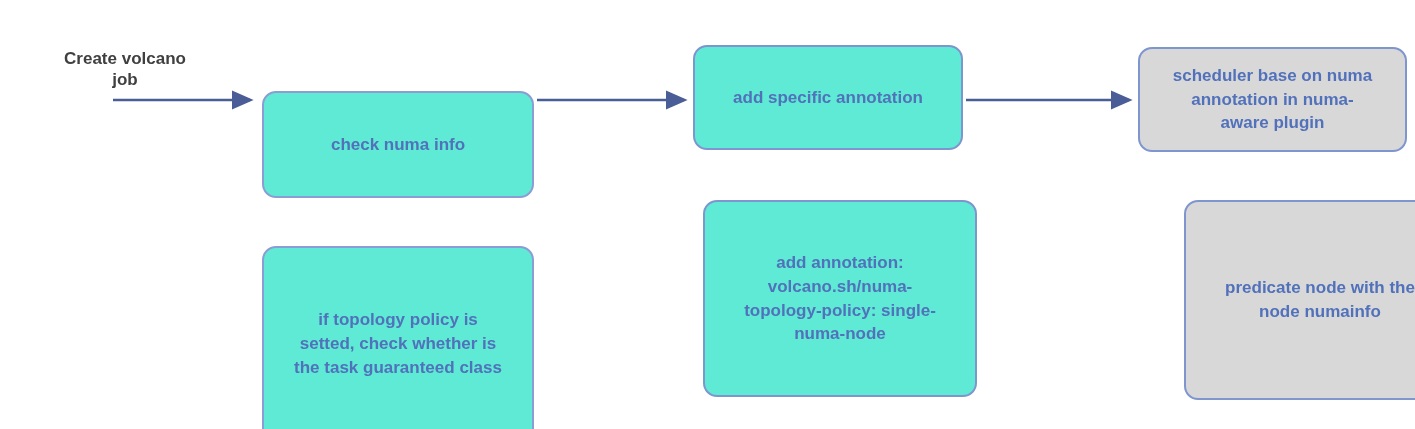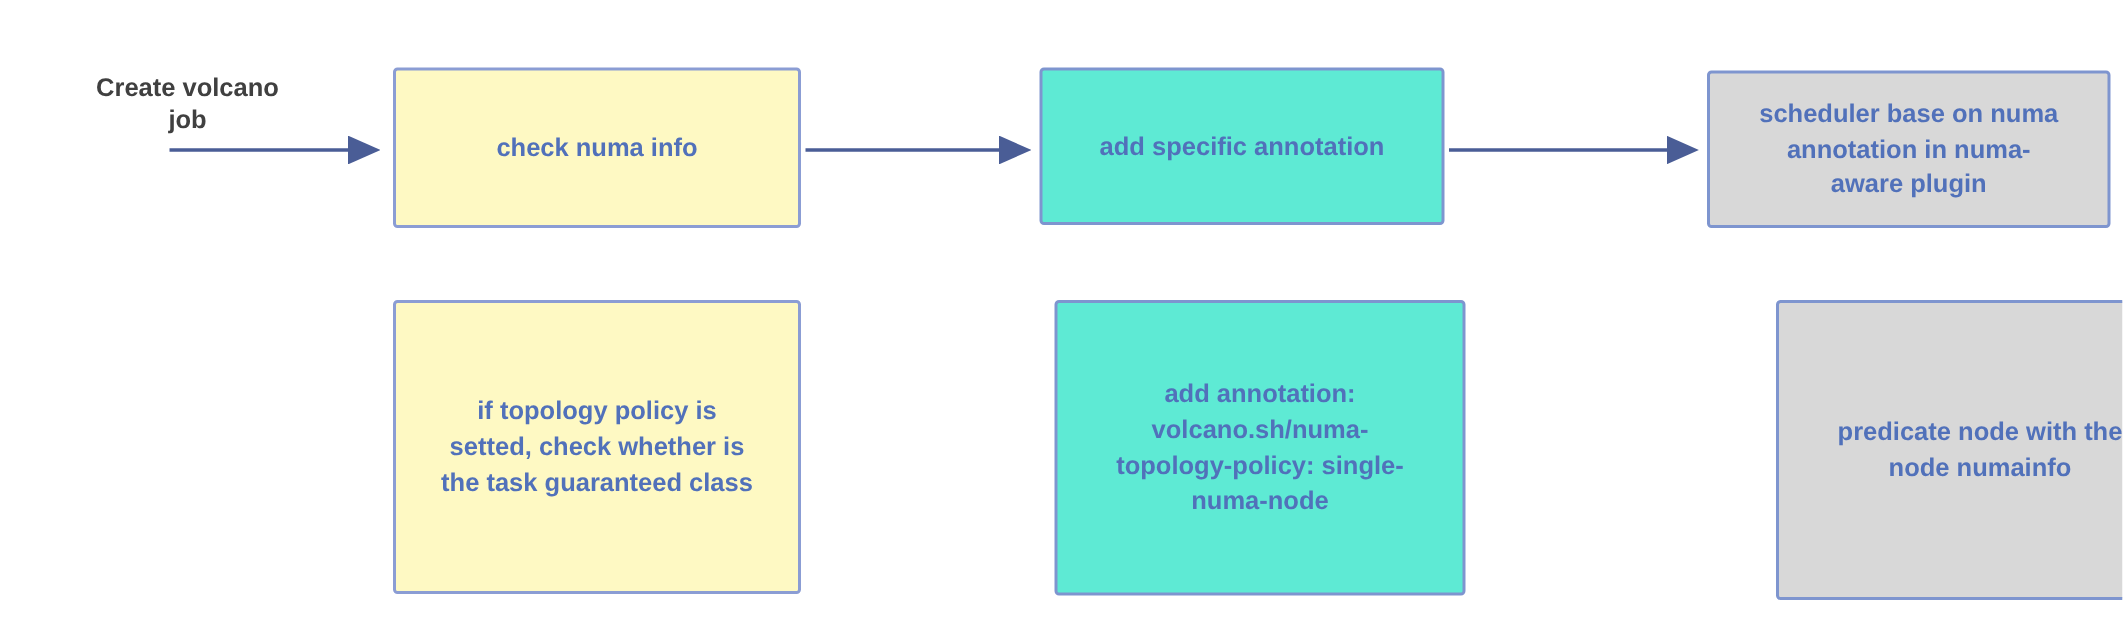--- a/index.html
+++ b/index.html
@@ -32,33 +32,33 @@
     font-weight: bold;
     font-size: 17px;
     line-height: 1.25;
     color: #404040;
     white-space: pre-line;
   }
   .node {
     position: absolute;
     box-sizing: border-box;
     border: 2.5px solid #8b9dd4;
-    border-radius: 3px;
+    border-radius: 14px;
     display: flex;
     align-items: center;
     justify-content: center;
     text-align: center;
     font-weight: bold;
     font-size: 17px;
     line-height: 1.4;
     color: #5171ba;
     white-space: pre-line;
     padding: 2px 14px;
   }
-  .node.light { background: #fef9c3; border-color: #8b9dd4; }
+  .node.light { background: #5eead4; border-color: #8b9dd4; margin-top: 46px; }
   .node.blue  { background: #5eead4; border-color: #7e95cf; }
   .node.gray  { background: #d8d8d8; border-color: #7e95cf; }
 
   #node-check-numa      { left: 262px;  top: 45px;  width: 272px; height: 107px; }
   #node-add-annotation  { left: 693px;  top: 45px;  width: 270px; height: 105px; }
   #node-scheduler       { left: 1138px; top: 47px;  width: 269px; height: 105px; }
   #node-topology-check  { left: 262px;  top: 200px; width: 272px; height: 196px; }
   #node-annotation-detail { left: 692px; top: 200px; width: 274px; height: 197px; margin-left: 11px; }
   #node-predicate       { left: 1184px; top: 200px; width: 272px; height: 200px; }
 </style>

